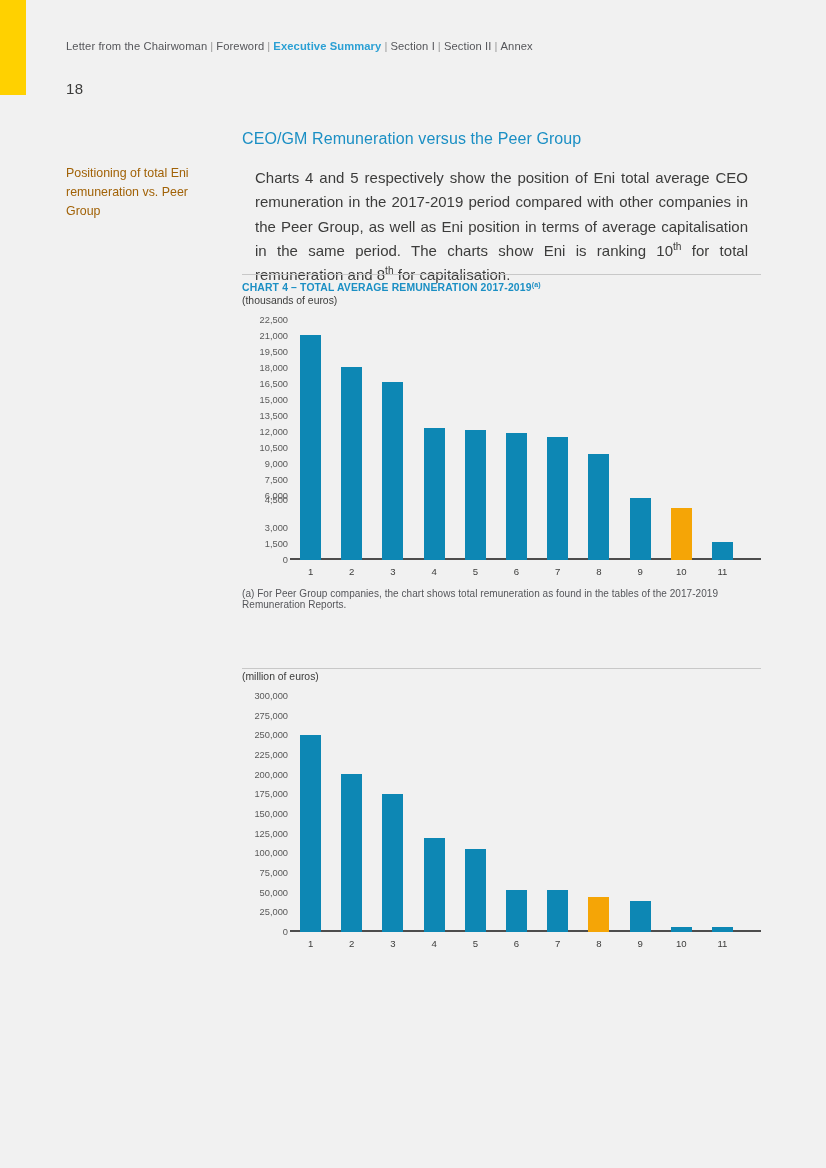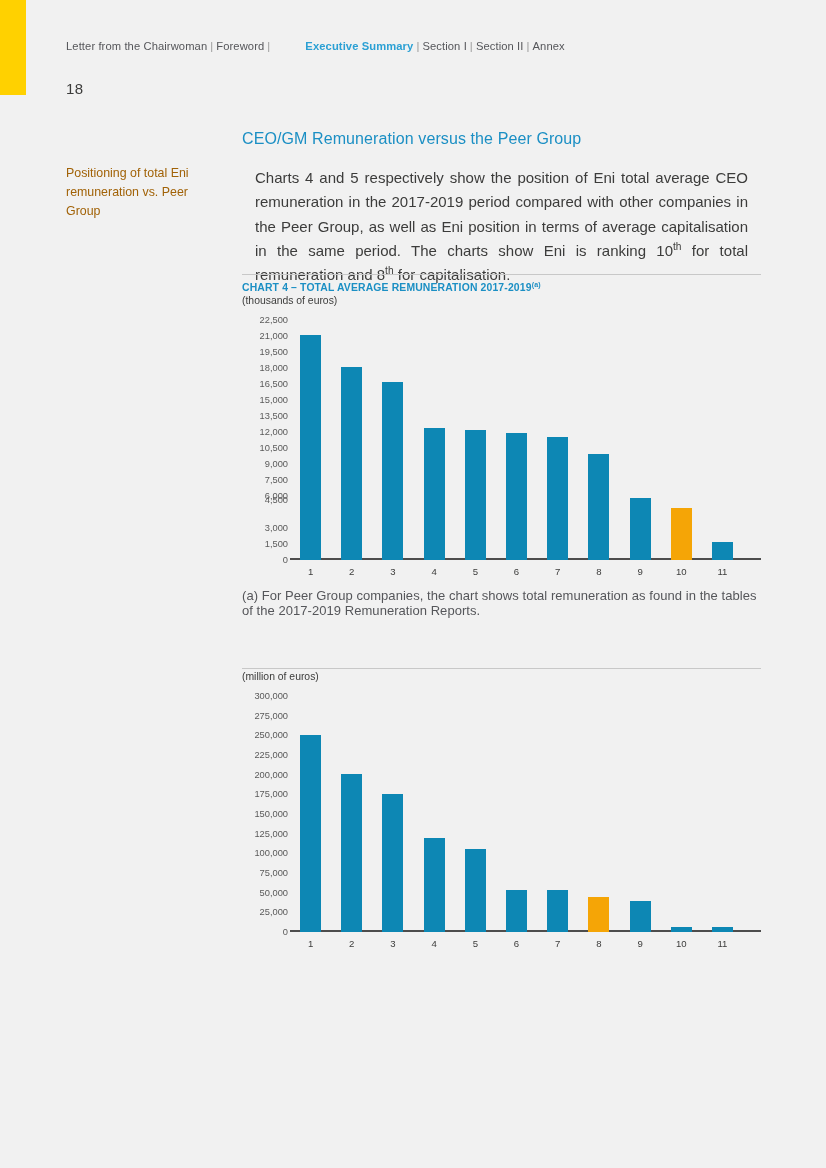--- a/index.html
+++ b/index.html
@@ -33,21 +33,20 @@
     top: 40px;
     font-size: 11.2px;
     color: #55565a;
     letter-spacing: .1px;
     white-space: nowrap;
   }
   .breadcrumb .crumb { color: #55565a; }
   .breadcrumb .crumb.active {
     color: #2ba0d4;
     font-weight: bold;
-    margin-left: 32px;
   }
   .breadcrumb .sep {
     color: #9a9a9a;
     margin: 0 3px;
   }
 
   .page-number {
     position: absolute;
     left: 66px;
     top: 80px;
@@ -192,21 +191,21 @@
   }
   .x-tick {
     flex: 1 1 0;
     text-align: center;
     font-size: 9.6px;
     color: #3c3c3b;
     padding-top: 4px;
   }
 
   .chart-footnote {
-    font-size: 13px;
+    font-size: 10px;
     color: #55565a;
     margin-top: 6px;
     letter-spacing: .05px;
   }
 </style>
 </head>
 <body>
 
 <div class="yellow-bar"></div>
 

